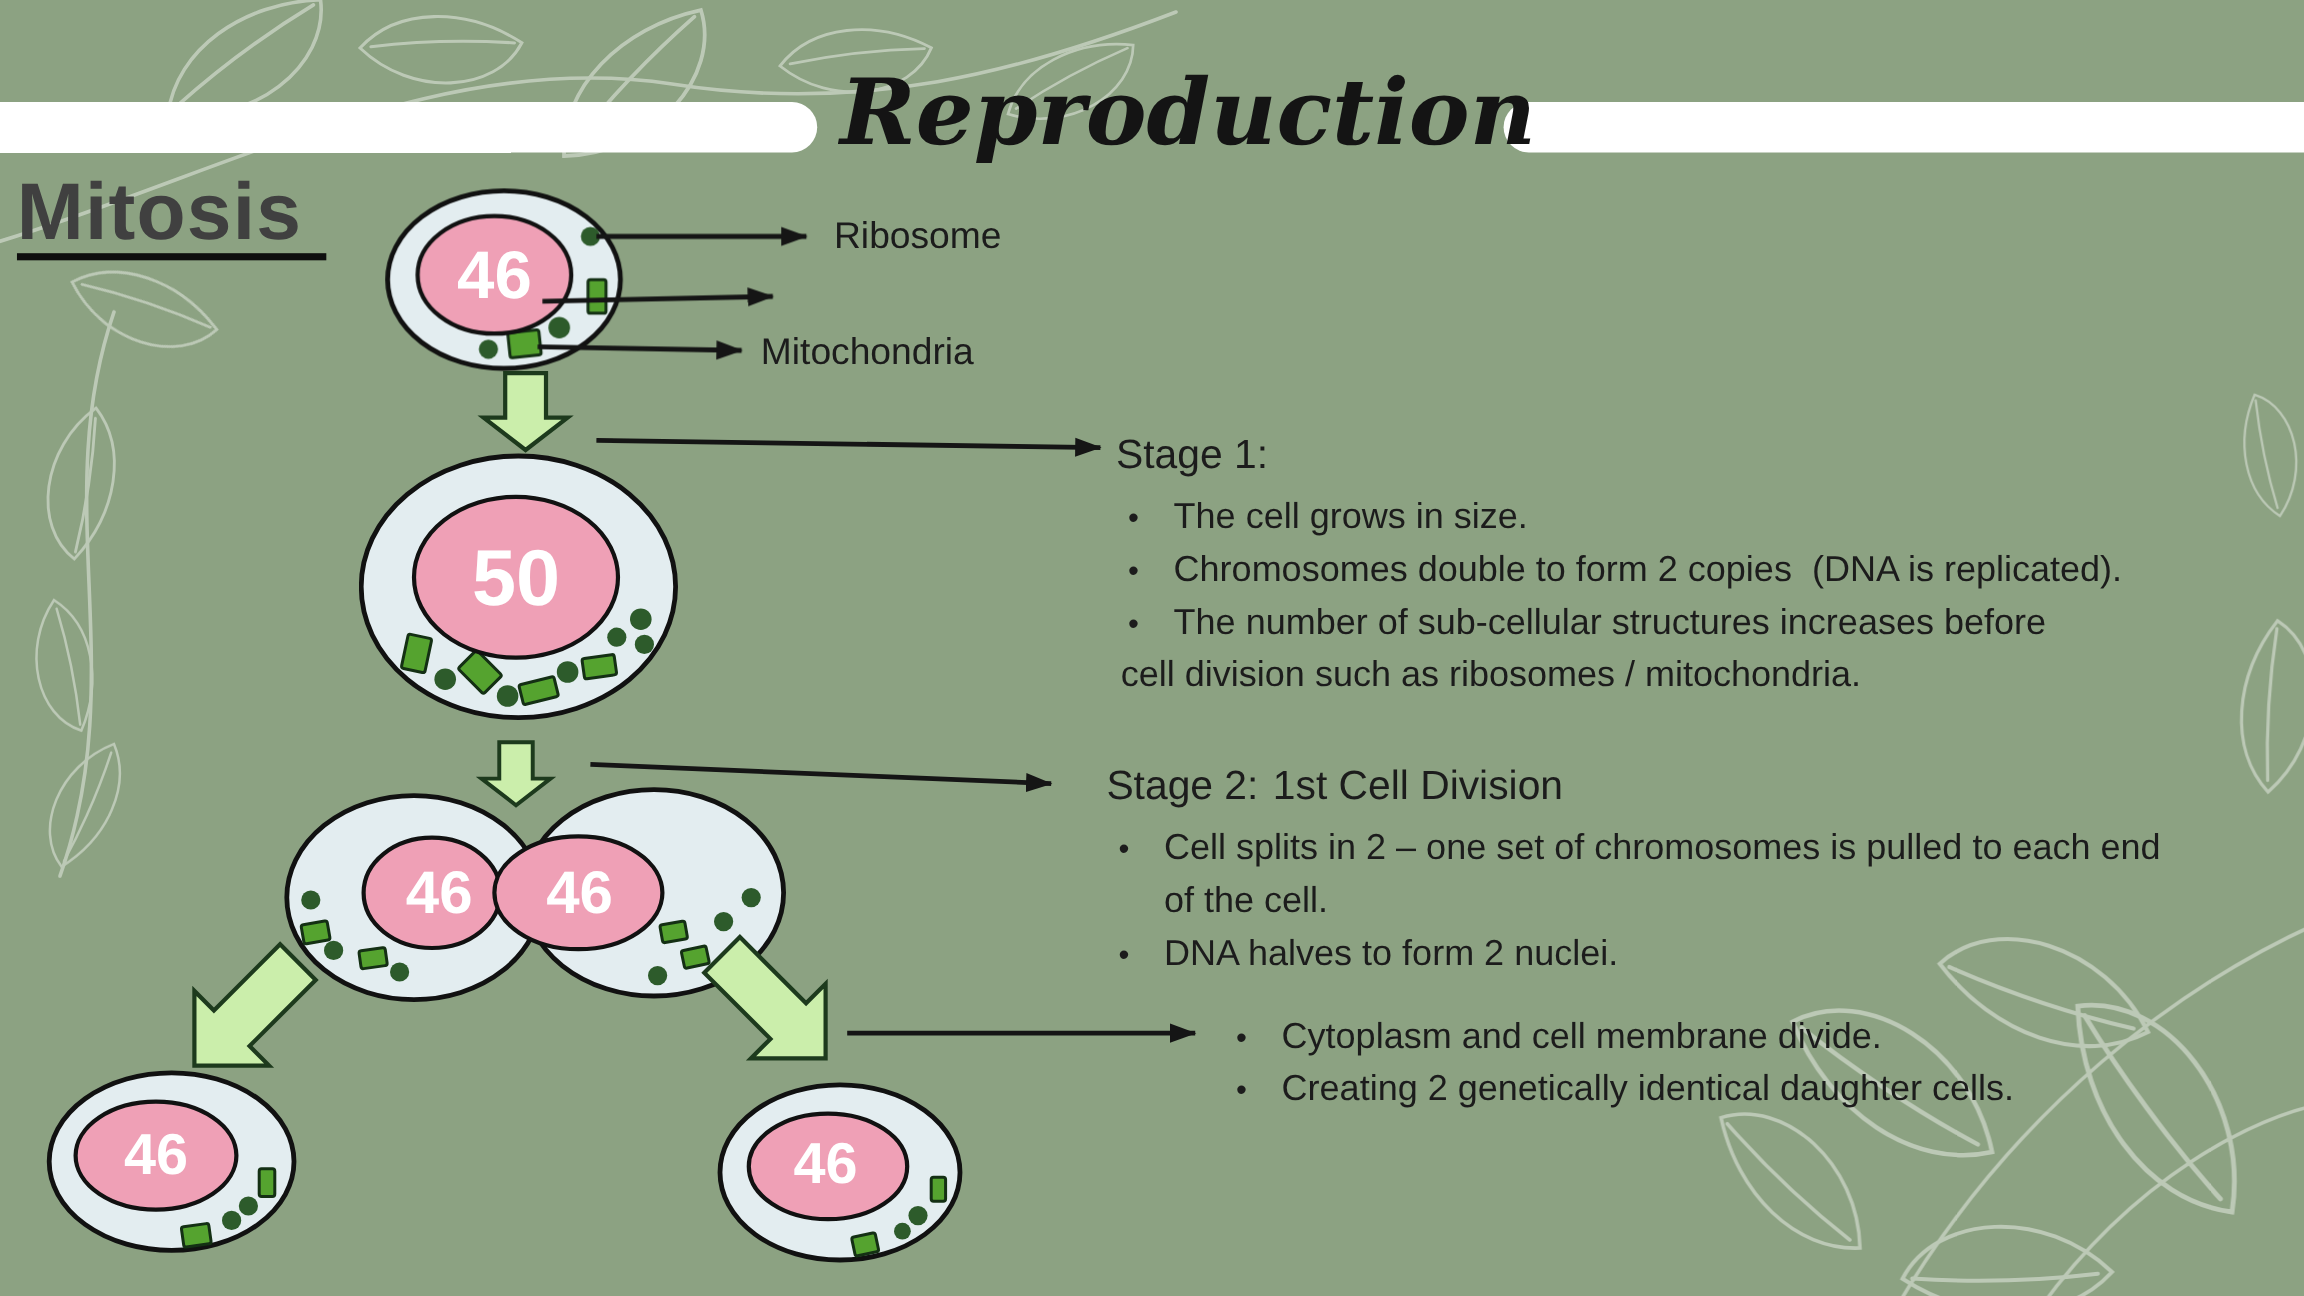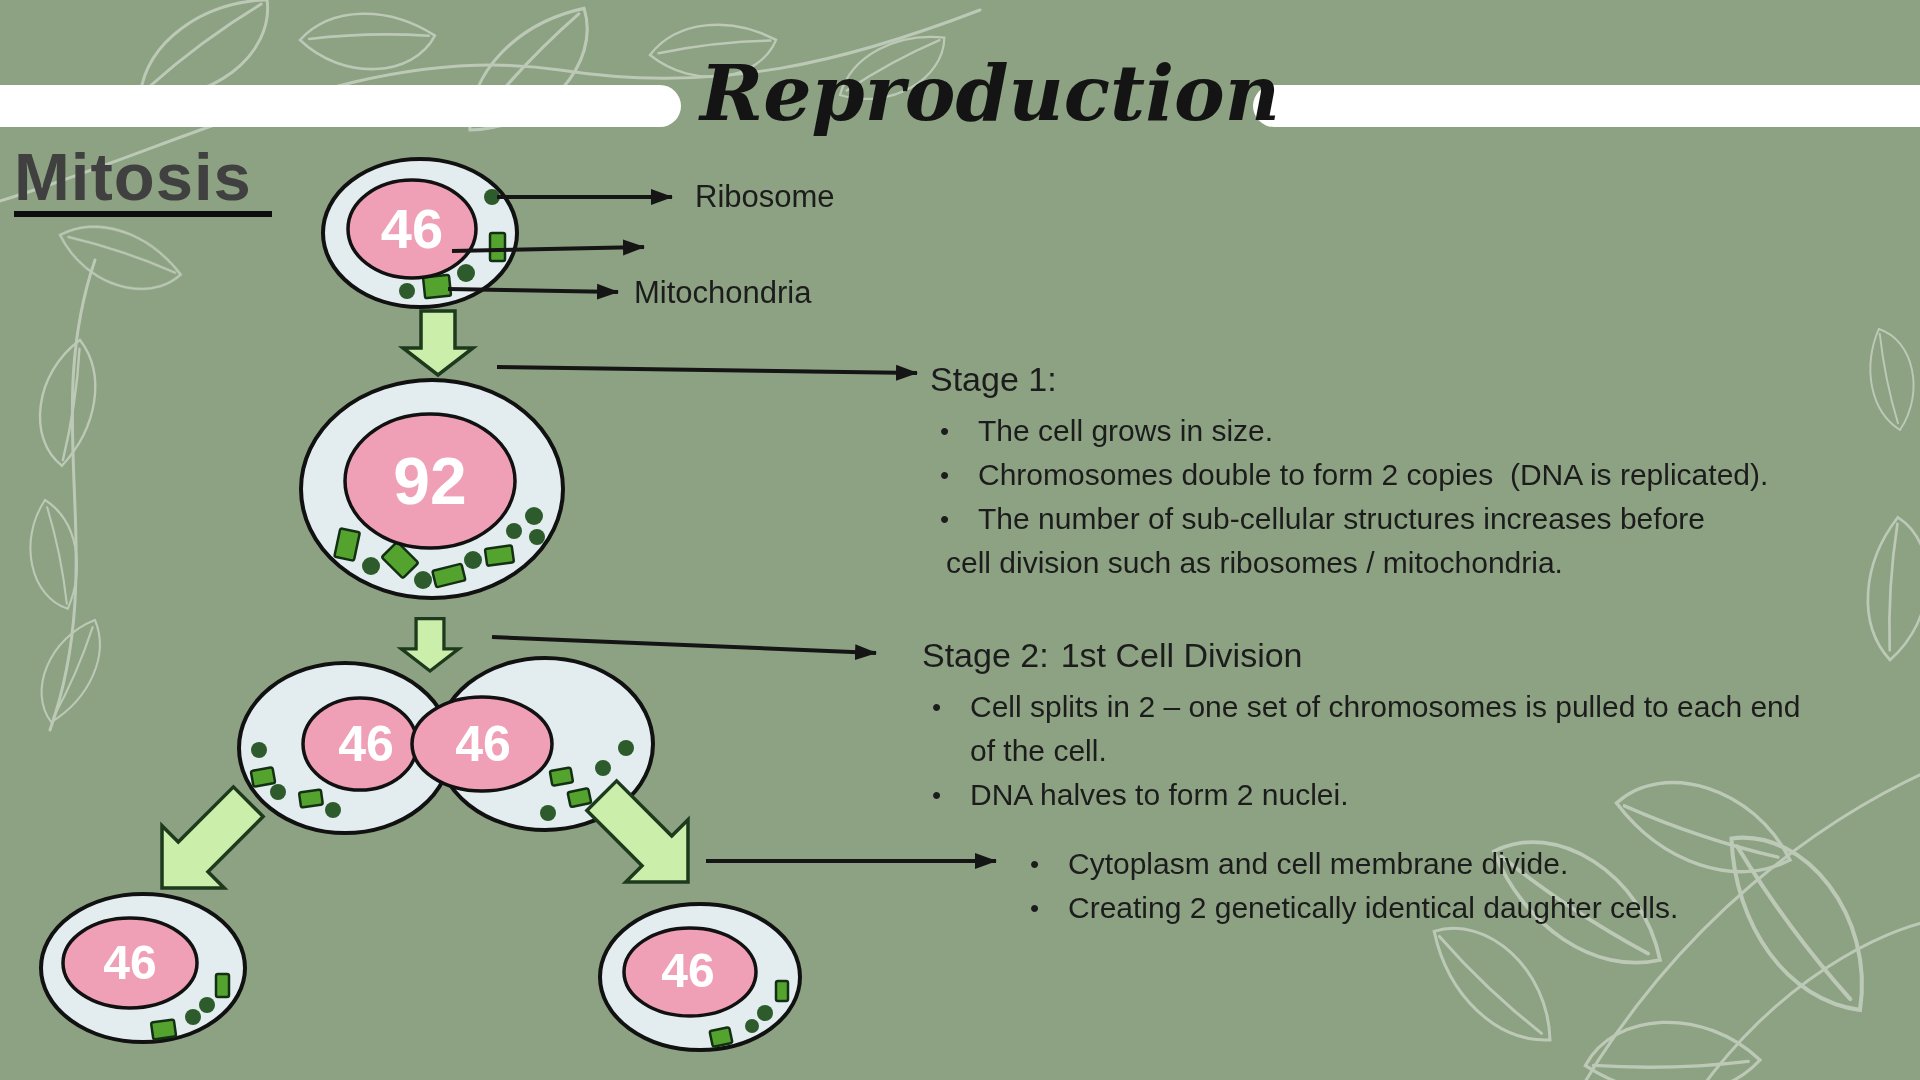--- a/index.html
+++ b/index.html
@@ -18,21 +18,21 @@
       border-bottom:6px solid #0e0e0e;padding:0 20px 6px 0;}
   .organelle-label{position:absolute;font-size:31px;color:#1c1c1c;white-space:pre;}
   .cell-num{position:absolute;transform:translate(-50%,-50%);color:#ffffff;
       font-weight:bold;line-height:1;text-align:right;}
   .stage-block{position:absolute;color:#1c1c1c;}
   .stage-head{font-size:34px;line-height:1.25;white-space:pre;margin-bottom:8px;}
   .stage-head .b{font-weight:normal;}
   .stage-head .sub{font-weight:normal;margin-left:12px;}
   .bline{display:flex;align-items:flex-start;font-size:30px;line-height:44px;white-space:pre;}
   .bline .dot{width:48px;flex:0 0 48px;padding-left:10px;box-sizing:border-box;font-size:26px;}
-  .bline.flush{margin-left:16px;text-align:center;}
+  .bline.flush{margin-left:4px;text-align:center;}
   .bline.hang{margin-left:48px;}
 </style>
 </head>
 <body>
 
 <div class="stage-root">
 
   <svg class="art" viewBox="0 0 1920 1080">
     <defs>
       <g id="leaf">
@@ -157,21 +157,21 @@
 
   <div class="bar bar-left"></div>
   <div class="bar bar-right"></div>
   <div class="slide-title">Reproduction</div>
   <div class="mitosis">Mitosis</div>
 
   <div class="organelle-label" style="left:695px;top:179px;">Ribosome</div>
   <div class="organelle-label" style="left:634px;top:275px;">Mitochondria</div>
 
   <div class="cell-num" style="left:412px;top:229px;font-size:56px;">46</div>
-  <div class="cell-num" style="left:430px;top:481px;font-size:66px;">92</div>
+  <div class="cell-num" style="left:430px;top:481px;font-size:66px;">50</div>
   <div class="cell-num" style="left:366px;top:744px;font-size:50px;">46</div>
   <div class="cell-num" style="left:483px;top:744px;font-size:50px;">46</div>
   <div class="cell-num" style="left:130px;top:963px;font-size:48px;">46</div>
   <div class="cell-num" style="left:688px;top:971px;font-size:48px;">46</div>
 
   <div class="stage-block" style="left:930px;top:358px;width:660px;">
     <div class="stage-head"><span class="b">Stage 1:</span><span class="sub"></span></div>
     <div class="bline"><span class="dot">•</span><span class="btxt">The cell grows in size.</span></div>
     <div class="bline"><span class="dot">•</span><span class="btxt">Chromosomes double to form 2 copies  (DNA is replicated).</span></div>
     <div class="bline"><span class="dot">•</span><span class="btxt">The number of sub-cellular structures increases before</span></div>

